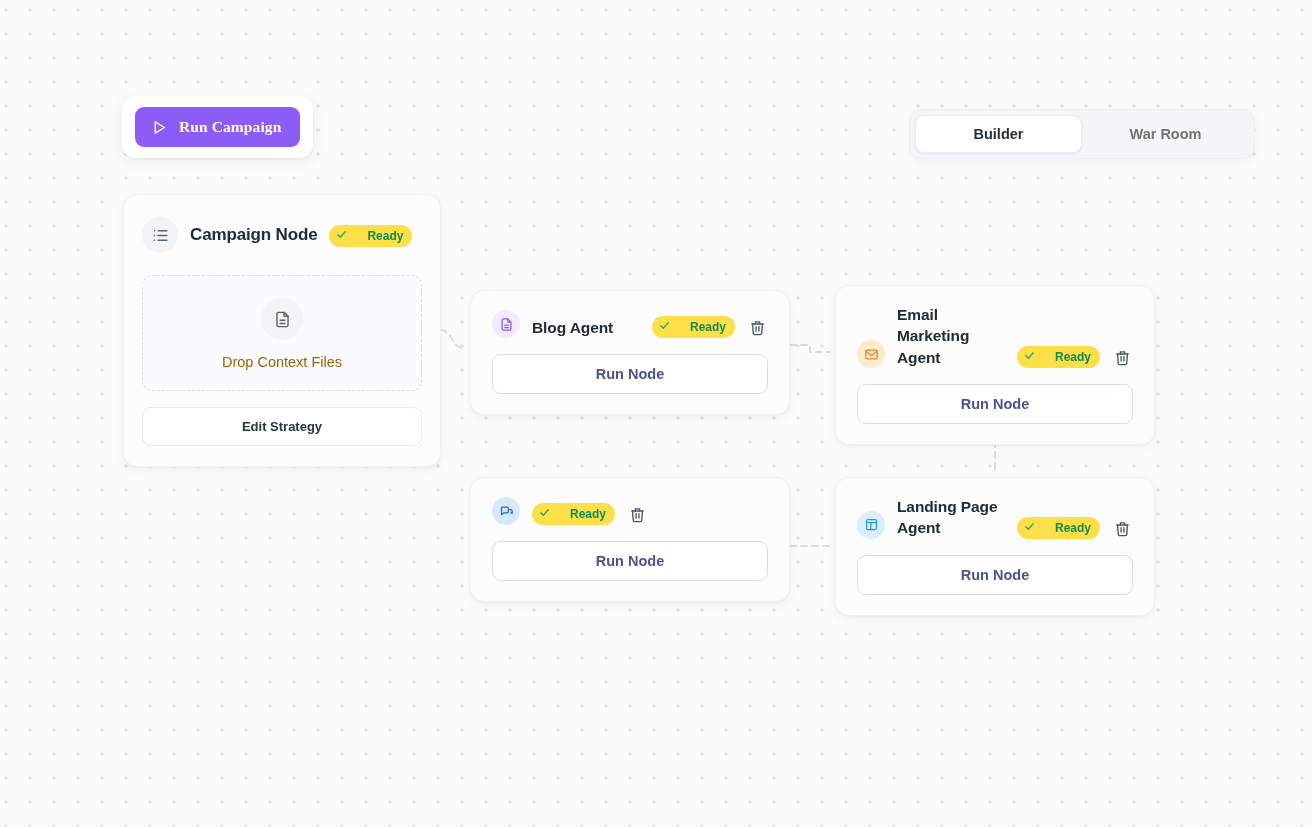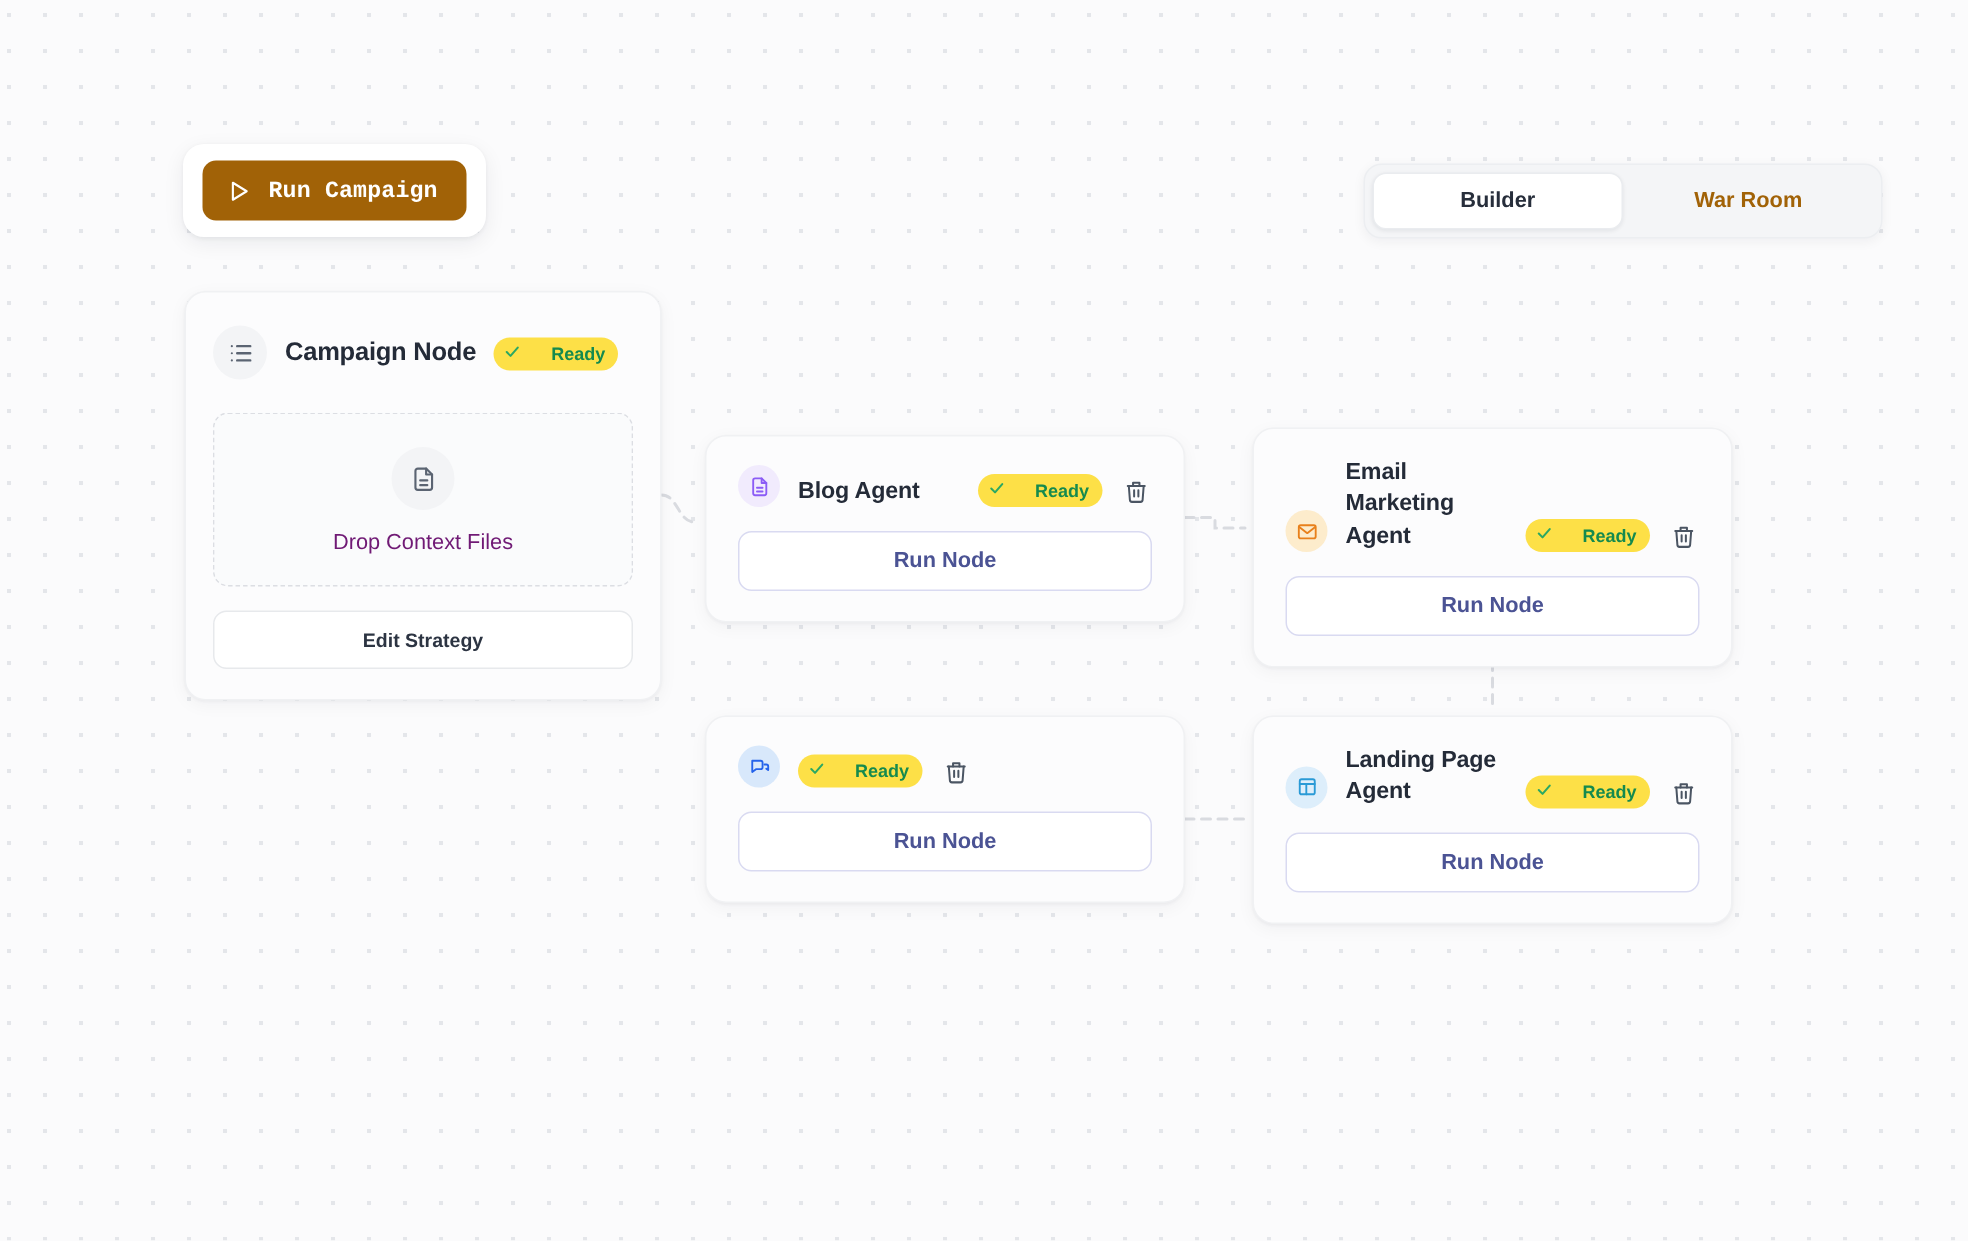--- a/index.html
+++ b/index.html
@@ -50,25 +50,25 @@
     top: 96px;
     background: #ffffff;
     border-radius: 14px;
     padding: 11px 13px;
     box-shadow: 0 4px 14px rgba(16,24,40,.07), 0 1px 3px rgba(16,24,40,.05);
   }
   #run-campaign-btn {
     display: flex;
     align-items: center;
     gap: 11px;
-    background: #a16207;
+    background: #8b5cf6;
     border: none;
     border-radius: 9px;
     color: #ffffff;
-    font-family: Liberation Mono, monospace;
+    font-family: Liberation Serif, serif;
     font-size: 15.5px;
     font-weight: bold;
     padding: 11px 19px 11px 16px;
     cursor: pointer;
     letter-spacing: .1px;
   }
   #run-campaign-btn svg { display: block; }
 
   
   #tab-switcher {
@@ -84,21 +84,21 @@
     width: 346px;
   }
   .tab {
     flex: 1;
     text-align: center;
     font-size: 14.5px;
     font-weight: bold;
     padding: 10px 4px;
     border-radius: 9px;
     cursor: pointer;
-    color: #a16207;
+    color: #737373;
     border: 1px solid transparent;
     background: transparent;
     font-family: "Liberation Sans", sans-serif;
   }
   .tab.active {
     background: #ffffff;
     color: #272e3b;
     border-color: #eaecef;
     box-shadow: 0 1px 3px rgba(16,24,40,.08);
   }
@@ -149,21 +149,21 @@
   }
   .dropzone-icon {
     width: 42px; height: 42px;
     margin: 0 auto 14px;
     border-radius: 50%;
     background: #f3f4f6;
     display: flex; align-items: center; justify-content: center;
   }
   .dropzone-label {
     font-size: 14.5px;
-    color: #701a75;
+    color: #a16207;
   }
   #edit-strategy-btn {
     display: block;
     width: 100%;
     background: #ffffff;
     border: 1px solid #e7e9ec;
     border-radius: 9px;
     padding: 11px 8px;
     font-size: 13px;
     font-weight: bold;

